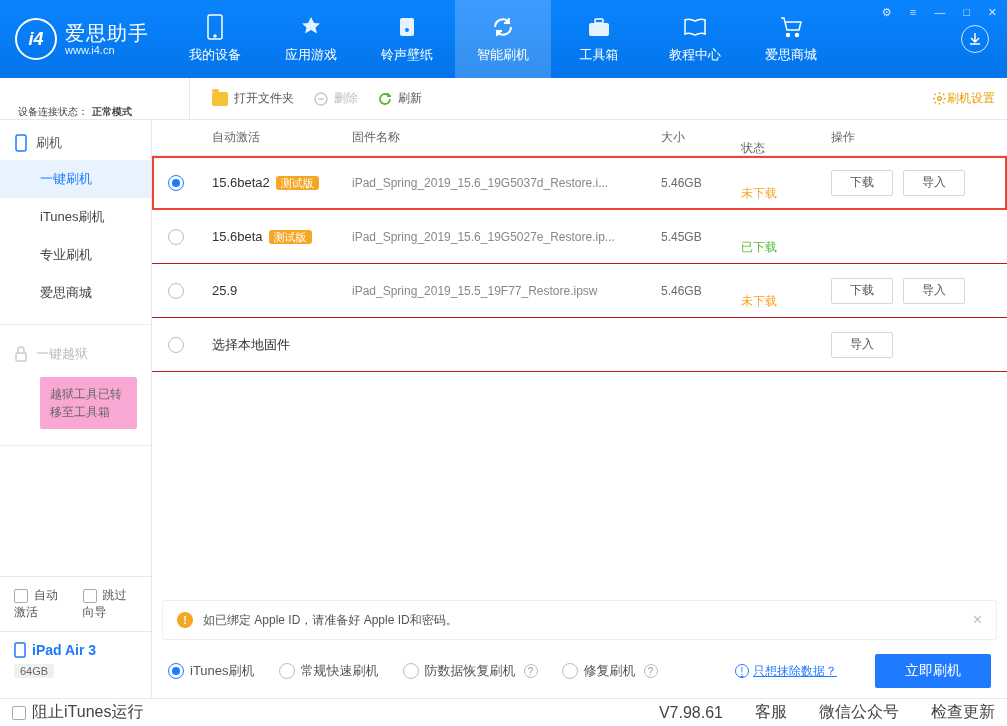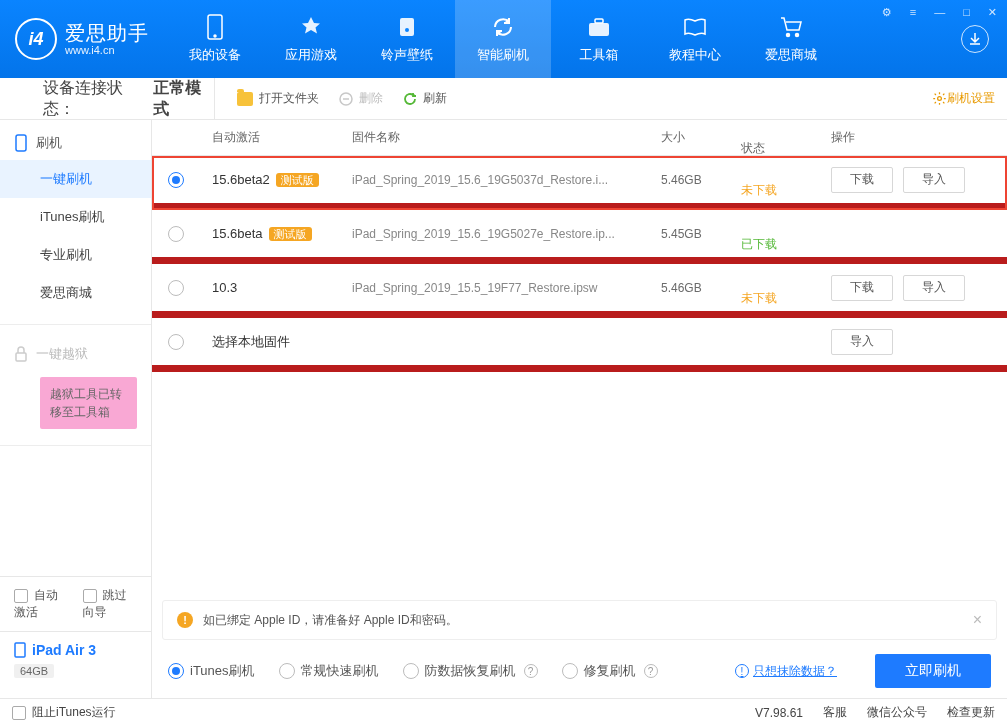--- a/index.html
+++ b/index.html
@@ -15,21 +15,21 @@
     .nav { display: flex; align-self: stretch; }
     .nav-item { width: 96px; display: flex; flex-direction: column; align-items: center; justify-content: center; gap: 6px; color: #fff; cursor: pointer; font-size: 13px; }
     .nav-item.active { background: rgba(255,255,255,.2); }
     .nav-icon { width: 26px; height: 26px; display:flex; align-items:center; justify-content:center; }
     .win-ctrls { position: absolute; top: 4px; right: 6px; display: flex; gap: 10px; color: #cfe6ff; font-size: 11px; }
     .win-ctrl { cursor: pointer; padding: 2px 4px; }
     .dl-circle { margin-left: auto; margin-right: 18px; width: 28px; height: 28px; border: 1.5px solid rgba(255,255,255,.8); border-radius: 50%; display: flex; align-items: center; justify-content: center; color: #fff; }
     
     
     .toolbar { height: 42px; border-bottom: 1px solid #e7e7e7; display: flex; align-items: center; padding: 0 12px; }
-    .status-left { width: 178px; display:flex; align-items:center; height:100%; font-size:16px; color:#444; padding-left:6px; border-right:1px solid #e7e7e7; margin-right:12px;margin-left:25px;}
+    .status-left { width: 178px; display:flex; align-items:flex-end; height:100%; font-size:10px; color:#444; padding-left:6px; border-right:1px solid #e7e7e7; margin-right:12px;}
     .status-left b { font-weight:700; margin-left:4px; }
     .tb-btn { display: flex; align-items: center; gap: 6px; padding: 0 10px; cursor: pointer; color: #555; }
     .tb-btn.disabled { color: #bdbdbd; }
     .tb-spacer { flex: 1; }
     .tb-settings { color: #e89a00; display:flex; align-items:center; gap:0; cursor:pointer; }
     .folder-ico { width:16px; height:14px; background:#f7c23a; border-radius:2px; position:relative; }
     .folder-ico::before { content:""; position:absolute; top:-3px; left:0; width:7px; height:3px; background:#f7c23a; border-radius:2px 2px 0 0;}
     
     
     .body { display: flex; height: calc(726px - 78px - 42px - 28px); }
@@ -49,21 +49,21 @@
     
     
     .main { flex:1; display:flex; flex-direction:column; overflow:hidden;}
     .colhdr { display:flex; align-items:center; height:36px; border-bottom:1px solid #e7e7e7; color:#666; font-size:12px; padding:0 16px;}
     .c-radio { width:44px; }
     .c-ver { width:140px; }
     .c-name { flex:1; }
     .c-size { width:80px; text-align:left; }
     .c-state { width:90px;margin-top:21px; }
     .c-ops { width:160px; display:flex; gap:10px; justify-content:flex-start;}
-    .row { display:flex; align-items:center; min-height:54px; padding:0 16px; border-bottom:7px solid #b91c1c; color:#6b6b6b; }
+    .row { display:flex; align-items:center; min-height:54px; padding:0 16px; border-bottom:1px solid #b91c1c; color:#6b6b6b; }
     .row.highlight { outline: 2px solid #e43; outline-offset:-2px; }
     .radio { width:16px; height:16px; border:1.5px solid #bcbcbc; border-radius:50%; display:flex; align-items:center; justify-content:center; cursor:pointer;}
     .radio.sel { border-color:#1e7bff; }
     .radio.sel::after { content:""; width:8px; height:8px; border-radius:50%; background:#1e7bff;}
     .ver-txt { color:#333; font-size:13px; }
     .pill { font-size:11px; color:#fff; background:#f5a623; border-radius:3px; padding:1px 5px; margin-left:6px;}
     .fname { color:#888; font-size:12px; overflow:hidden; text-overflow:ellipsis; white-space:nowrap;}
     .st-orange { color:#f5a623; }
     .st-green { color:#55b837; }
     .btn-o { height:26px; padding:0 18px; background:#fff; border:1px solid #d7d7d7; border-radius:2px; color:#555; font-size:12px; cursor:pointer;}
@@ -71,21 +71,21 @@
     
     .notice { margin:8px 10px 0; border:1px solid #eee; border-radius:3px; padding:10px 14px; display:flex; align-items:center; gap:10px; color:#555;}
     .warn-ico { width:16px; height:16px; border-radius:50%; background:#f5a623; color:#fff; display:flex; align-items:center; justify-content:center; font-size:11px; font-weight:700;}
     .notice .close { margin-left:auto; color:#bbb; cursor:pointer; font-size:16px;}
     .mode-row { padding:14px 16px 10px; display:flex; align-items:center; gap:24px; }
     .mode { display:flex; align-items:center; gap:6px; color:#555; font-size:13px; cursor:pointer;}
     .help { width:14px; height:14px; border:1px solid #bbb; border-radius:50%; display:inline-flex; align-items:center; justify-content:center; font-size:10px; color:#999; margin-left:2px;}
     .erase-link { color:#1e7bff; text-decoration:underline; margin-left:auto; display:flex; align-items:center; gap:4px; cursor:pointer;}
     .flash-btn { height:34px; padding:0 30px; background:#1e7bff; color:#fff; border:none; border-radius:2px; font-size:14px; cursor:pointer; margin-left:14px;}
     
-    .statusbar { height:28px; border-top:1px solid #e7e7e7; display:flex; align-items:center; padding:0 12px; font-size:12px; color:#444; gap:20px;}
+    .statusbar { height:28px; border-top:1px solid #e7e7e7; display:flex; align-items:center; padding:0 12px; font-size:16px; color:#444; gap:32px;}
     .statusbar .fill { flex:1; }
   </style>
 </head>
 <body>
 
 <div class="titlebar">
   <div class="brand">
     <div class="brand-logo">i4</div>
     <div class="brand-text">
       <div class="brand-title">爱思助手</div>
@@ -277,21 +277,21 @@
           <div class="c-ver"><span class="ver-txt">15.6beta</span><span class="pill">测试版</span></div>
           <div class="c-name fname">iPad_Spring_2019_15.6_19G5027e_Restore.ip...</div>
           <div class="c-size">5.45GB</div>
           <div class="c-state st-green">已下载</div>
           <div class="c-ops"></div>
         </div>
         <div class="row">
           <div class="c-radio">
             <span class="radio"></span>
           </div>
-          <div class="c-ver"><span class="ver-txt">10.3</span></div>
+          <div class="c-ver"><span class="ver-txt">25.9</span></div>
           <div class="c-name fname">iPad_Spring_2019_15.5_19F77_Restore.ipsw</div>
           <div class="c-size">5.46GB</div>
           <div class="c-state st-orange">未下载</div>
           <div class="c-ops">
             <button class="btn-o">下载</button>
             <button class="btn-o">导入</button>
           </div>
         </div>
         <div class="row">
           <div class="c-radio">

